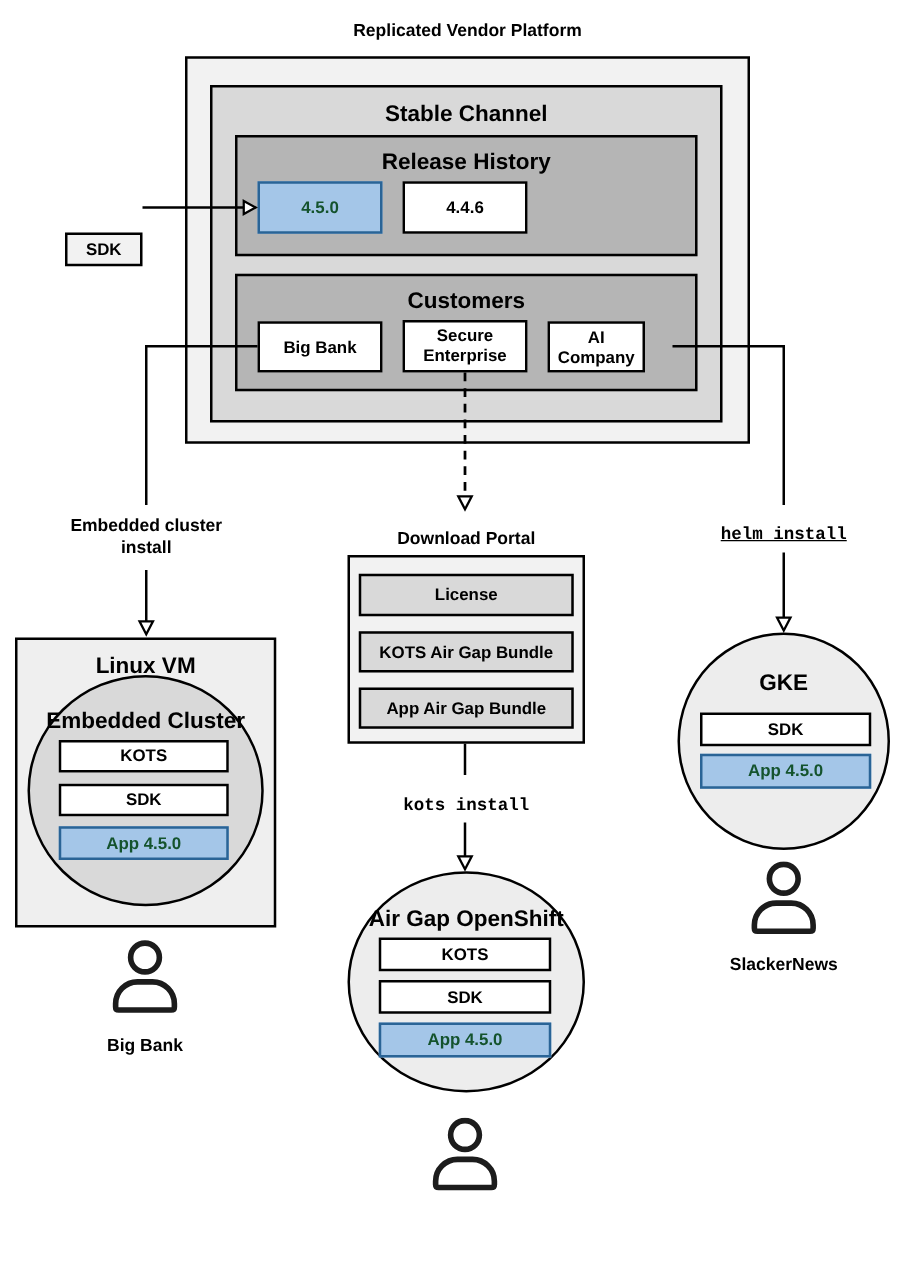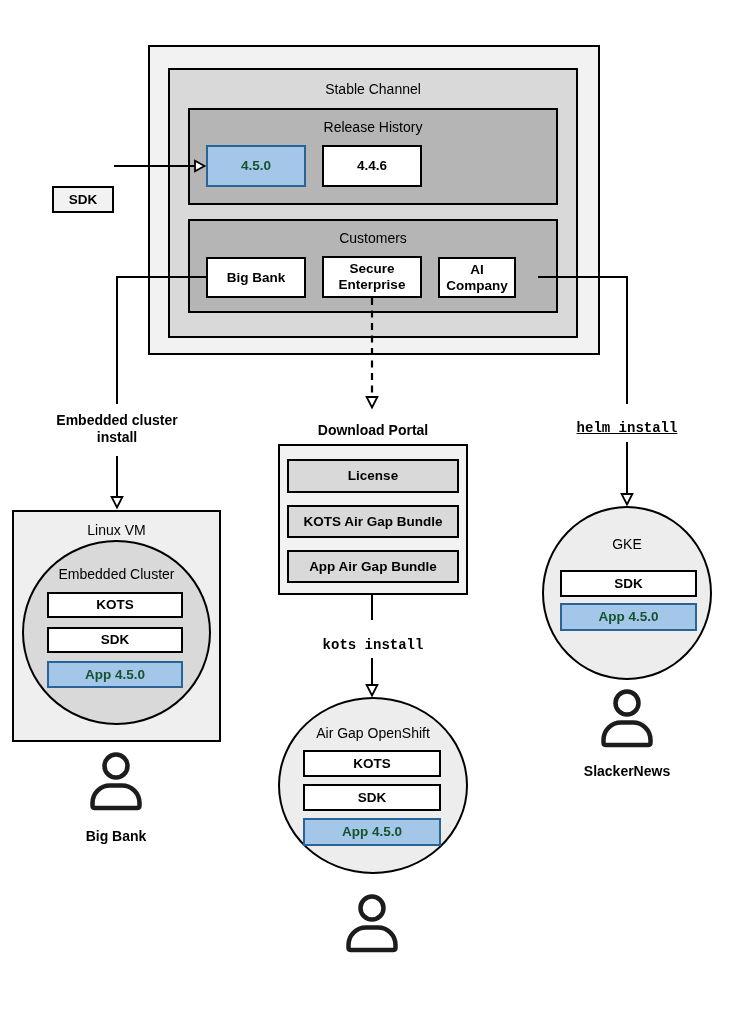--- a/index.html
+++ b/index.html
@@ -1,40 +1,41 @@
 <!DOCTYPE html>
 <html><head>
 <meta charset="utf-8">
 <style>
   html,body{margin:0;padding:0;background:#fff;}
   #canvas{position:relative;width:734px;height:1026px;background:#fff;overflow:hidden;
           font-family:"Liberation Sans","DejaVu Sans",sans-serif;color:#000;}
   .box{position:absolute;box-sizing:border-box;border:2px solid #000;}
   .lbl{font-weight:bold;font-size:13.5px;line-height:1.15;}
   .ctr{display:flex;align-items:center;justify-content:center;text-align:center;}
-  .toplbl{position:absolute;left:0;right:0;text-align:center;font-weight:normal;font-size:14px;}
+  .toplbl{position:absolute;left:0;right:0;text-align:center;font-weight:bold;font-size:18px;}
   .pre{white-space:pre-line;}
   .f-xlight{background:#f2f2f2;}
   .f-light{background:#d9d9d9;}
   .f-mid{background:#b5b5b5;}
   .f-white{background:#ffffff;}
   .f-vm{background:#efefef;}
   .f-circle{background:#ededed;}
   .f-blue{background:#a4c6e8;border-color:#2a6496;color:#14532d;}
   .circle{border-radius:50%;}
   .mono{font-family:"Liberation Mono","DejaVu Sans Mono",monospace;font-weight:bold;font-size:14.5px;}
   .abslbl{position:absolute;text-align:center;font-weight:bold;font-size:14px;line-height:1.2;}
   svg.overlay{position:absolute;left:0;top:0;z-index:6;pointer-events:none;}
   .usericon{position:absolute;}
 </style>
 </head>
 <body>
 
 <div id="canvas">
 
+  <div class="abslbl" style="left:148px;top:16px;width:452px;">Replicated Vendor Platform</div>
 
   <div class="box f-xlight" style="left:148px;top:45px;width:452px;height:310px;"></div>
 
   <div class="box f-light" style="left:168px;top:68px;width:410px;height:270px;">
     <div class="toplbl" style="top:11px;">Stable Channel</div>
   </div>
 
   <div class="box f-mid" style="left:188px;top:108px;width:370px;height:97px;padding-left:44px;">
     <div class="toplbl" style="top:9px;">Release History</div>
   </div>

